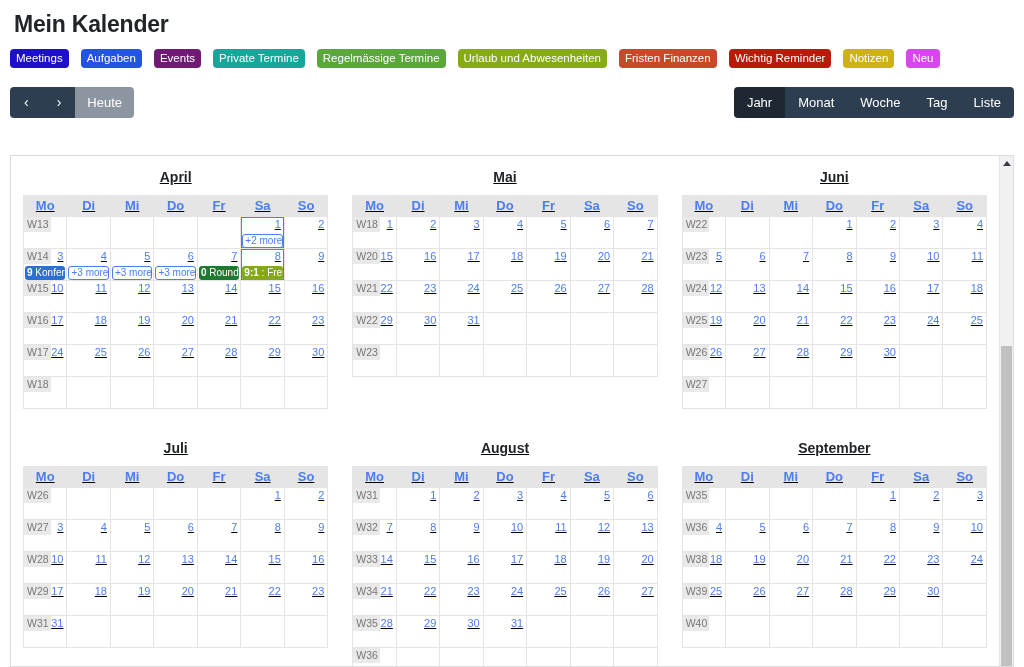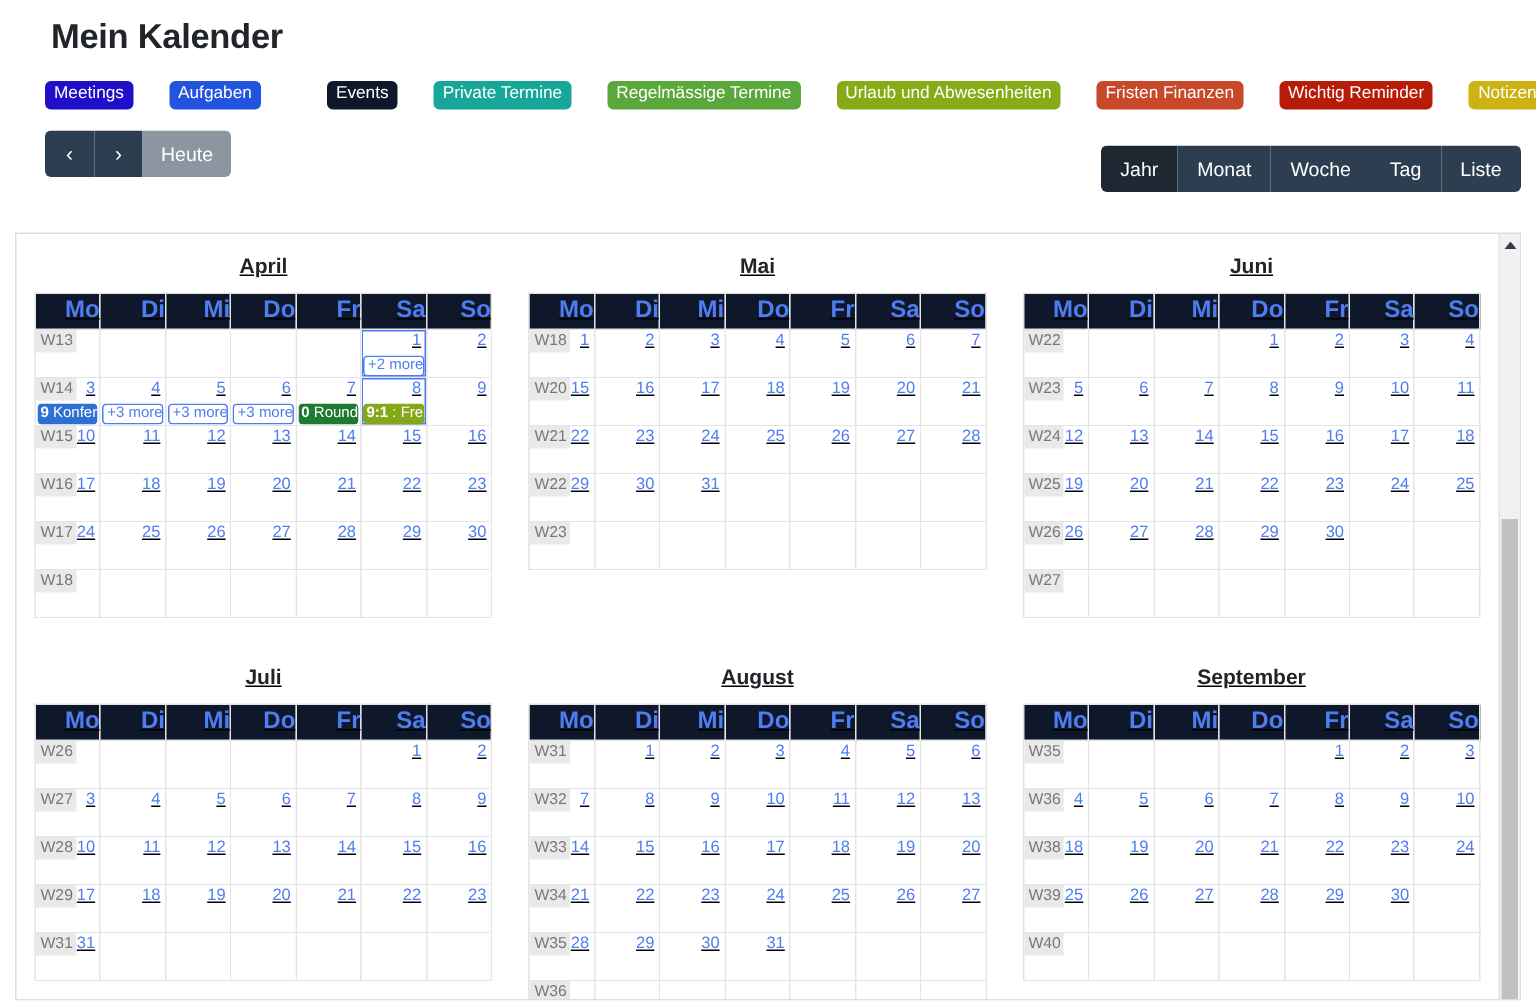--- a/index.html
+++ b/index.html
@@ -3,36 +3,36 @@
 <meta charset="utf-8">
 <style>
   * { box-sizing: border-box; }
   html, body {
     margin: 0; padding: 0;
     width: 1024px; height: 667px;
     background: #ffffff;
     font-family: "Liberation Sans", sans-serif;
     overflow: hidden;
   }
-  #app { width: 1024px; height: 667px; position: relative; padding-left: 20px; }
+  #app { width: 1024px; height: 667px; position: relative; }
 
   
   .page-title {
     font-size: 23px;
     font-weight: bold;
     color: #212529;
     padding: 11px 0 0 14px;
     letter-spacing: -0.2px;
   }
 
   
   .badge-row {
     display: flex;
-    align-items: center;
-    gap: 24px;
+    align-items: flex-end;
+    gap: 12px;
     padding: 20px 10px 0 10px;
     height: 30px;
   }
   .cat-badge {
     display: inline-flex;
     align-items: center;
     justify-content: center;
     height: 19px;
     padding: 0 6px;
     border-radius: 4px;
@@ -49,21 +49,21 @@
     height: 42px;
     margin-top: 14px;
     padding: 0 10px;
   }
   .btn-group {
     display: inline-flex;
     border-radius: 4px;
     overflow: hidden;
   }
   .btn-group.left { position: absolute; left: 10px; top: 5px; }
-  .btn-group.right { position: absolute; right: 10px; top: 15px; align-items: center; }
+  .btn-group.right { position: absolute; right: 10px; top: 5px; align-items: center; }
   .tb-btn {
     border: none;
     background: #2c3e50;
     color: #ffffff;
     font-size: 13px;
     font-family: "Liberation Sans", sans-serif;
     height: 31px;
     padding: 0 13px;
     cursor: pointer;
     line-height: 31px;
@@ -112,26 +112,26 @@
     margin: 3px 0 10px 0;
   }
   table.mtable {
     width: 100%;
     border-collapse: collapse;
     table-layout: fixed;
     font-size: 11px;
   }
   table.mtable th {
     font-weight: bold;
-    font-size: 16px;
+    font-size: 13px;
     color: #4d7df0;
-    text-align: right;
+    text-align: center;
     padding: 2px 0 3px 0;
     border: 1px solid #e4e4e4;
-    background: #0f172a;
+    background: #e5e5e5;
     height: 18px;
   }
   table.mtable td {
     border: 1px solid #e4e4e4;
     height: 32px;
     vertical-align: top;
     padding: 0;
     position: relative;
     background: #fff;
   }
@@ -224,28 +224,28 @@
 </head>
 <body>
 
 <div id="app">
 
   <div class="page-title">Mein Kalender</div>
 
   <div class="badge-row" id="badge-row">
       <div class="cat-badge" style="background: rgb(29, 16, 200);">Meetings</div>
       <div class="cat-badge" style="background: rgb(35, 84, 224);">Aufgaben</div>
-      <div class="cat-badge" style="background: #0f172a; margin-left: 20px;">Events</div>
+      <div class="cat-badge" style="background: #701a75;">Events</div>
       <div class="cat-badge" style="background: rgb(22, 167, 154);">Private Termine</div>
       <div class="cat-badge" style="background: rgb(90, 168, 60);">Regelmässige Termine</div>
       <div class="cat-badge" style="background: rgb(134, 171, 22);">Urlaub und Abwesenheiten</div>
       <div class="cat-badge" style="background: rgb(201, 72, 42);">Fristen Finanzen</div>
       <div class="cat-badge" style="background: rgb(184, 27, 8);">Wichtig Reminder</div>
       <div class="cat-badge" style="background: rgb(205, 178, 20);">Notizen</div>
-      <div class="cat-badge" style="background: #4c1d95; font-style: italic;">Neu</div>
+      <div class="cat-badge" style="background: #d946ef;">Neu</div>
     </div>
 
   <div class="toolbar">
     <div class="btn-group left">
       <button class="tb-btn nav">‹</button>
       <button class="tb-btn nav">›</button>
       <button class="tb-btn today">Heute</button>
     </div>
     <div class="btn-group right" id="view-group">
         <button class="tb-btn active">Jahr</button>

